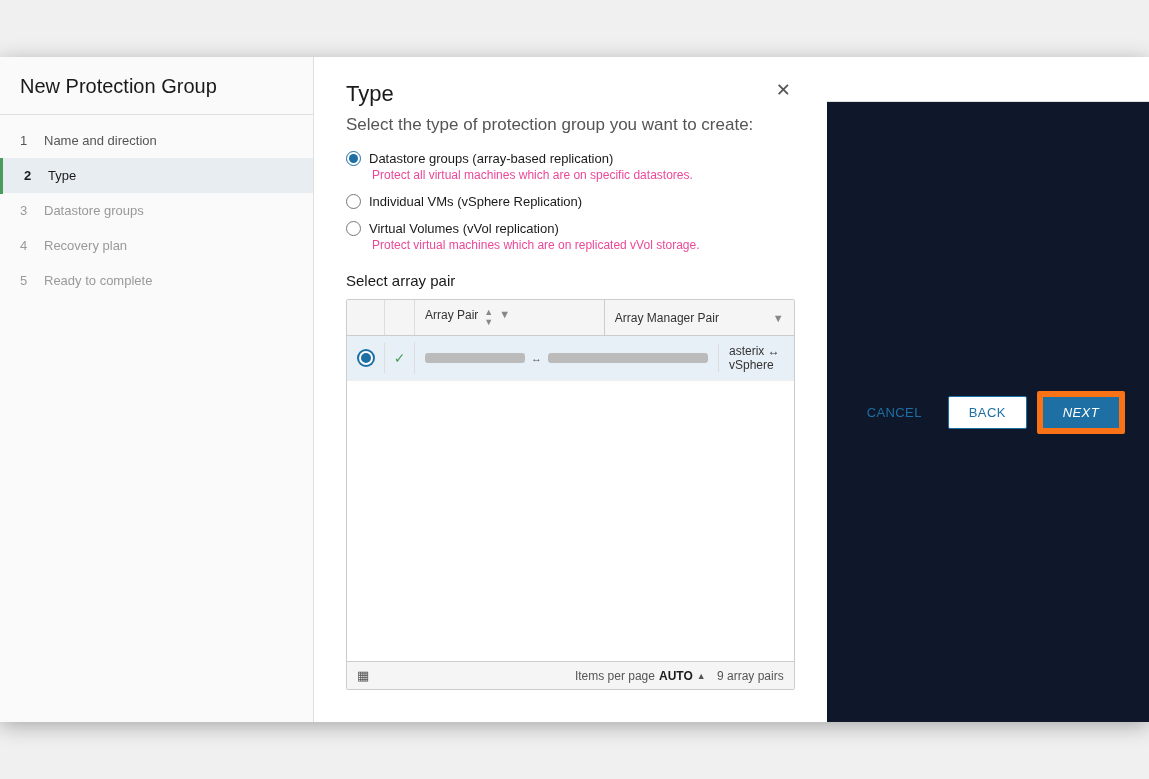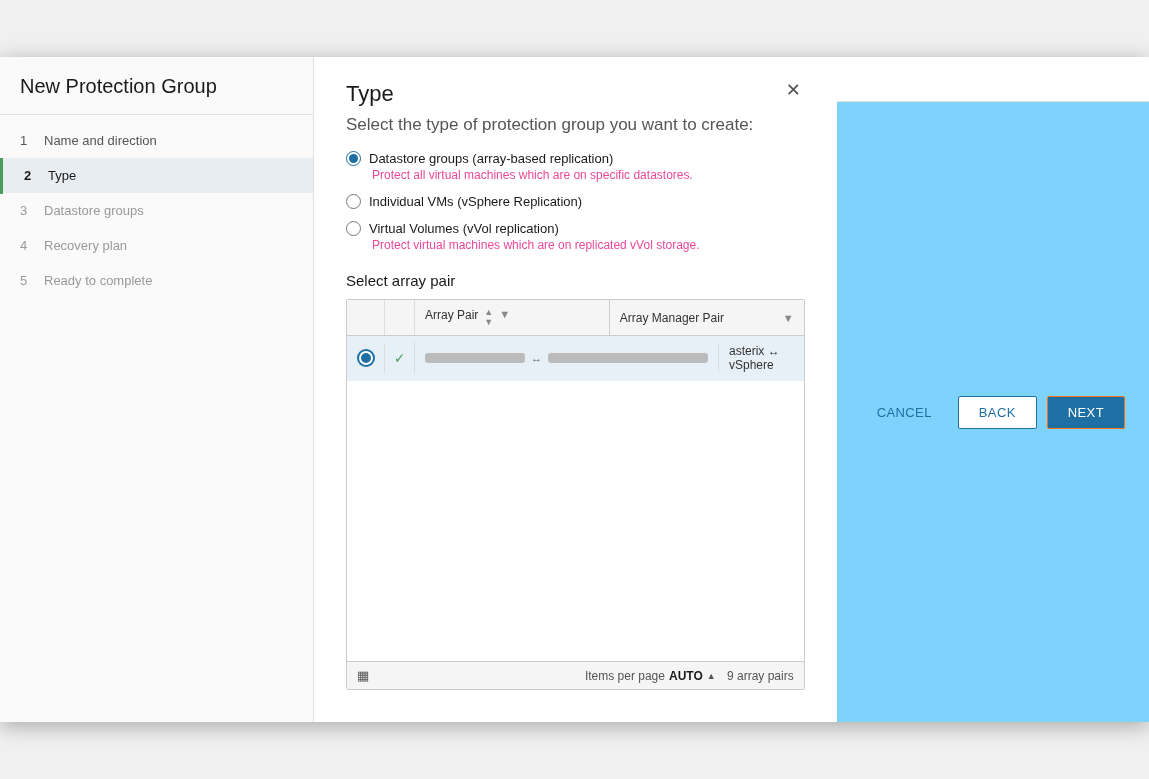--- a/index.html
+++ b/index.html
@@ -311,21 +311,21 @@
     }
 
     
     .dialog-footer {
       display: flex;
       justify-content: flex-end;
       align-items: center;
       padding: 14px 24px;
       border-top: 1px solid #e0e0e0;
       gap: 10px;
-      background: #7dd3fc;
+      background: #0f172a;
       margin-top: 44px;
     }
     .btn-cancel {
       background: none;
       border: none;
       color: #1d6fa4;
       font-size: 13px;
       cursor: pointer;
       padding: 8px 16px;
       font-weight: 500;
@@ -337,28 +337,29 @@
       color: #1d6fa4;
       font-size: 13px;
       cursor: pointer;
       padding: 8px 20px;
       font-weight: 500;
       border-radius: 2px;
       letter-spacing: 0.03em;
     }
     .btn-next {
       background: #1d6fa4;
-      border: 1px solid #f97316;
+      border: 6px solid #f97316;
       color: #fff;
       font-size: 13px;
       cursor: pointer;
       padding: 8px 20px;
       font-weight: 500;
       border-radius: 2px;
       letter-spacing: 0.03em;
+      font-style: italic;
     }
   </style>
 </head>
 <body>
 
 <div class="dialog">
   <div class="dialog-body">
 
     <div class="sidebar">
       <div class="sidebar-title">New Protection Group</div>

